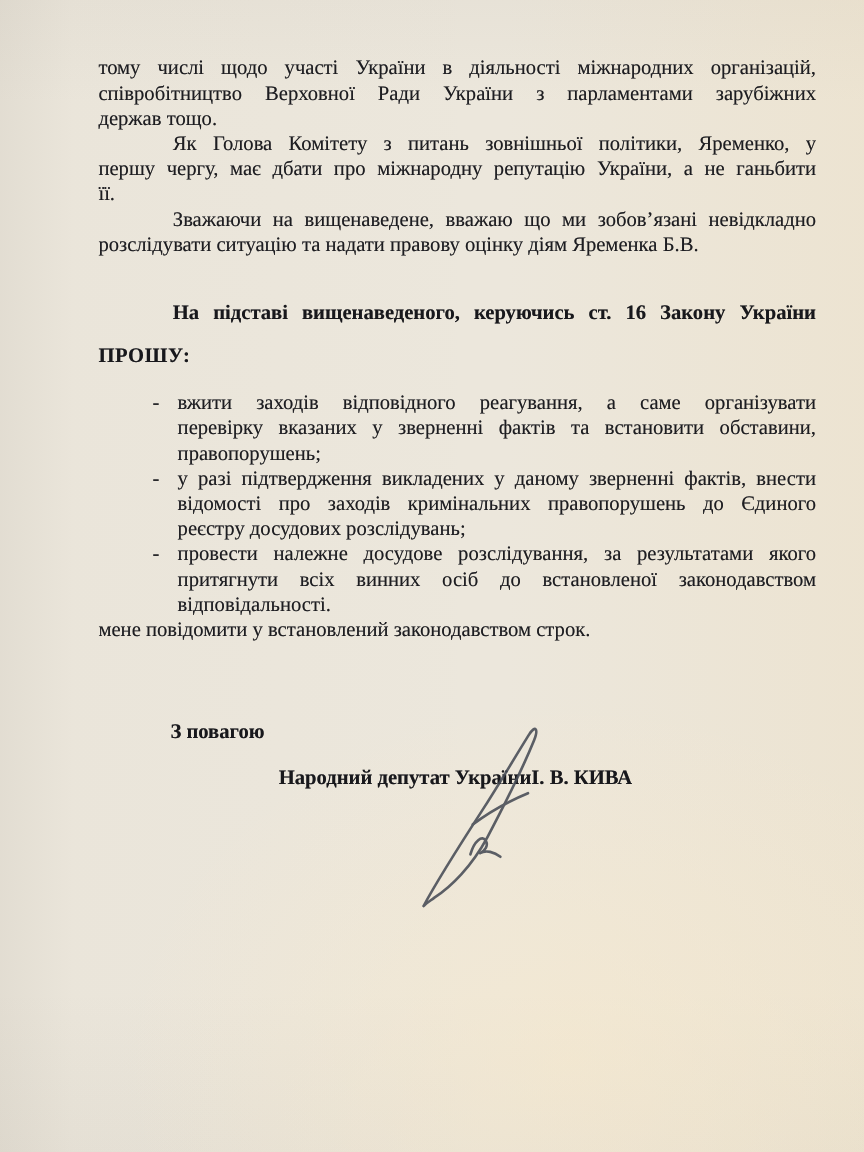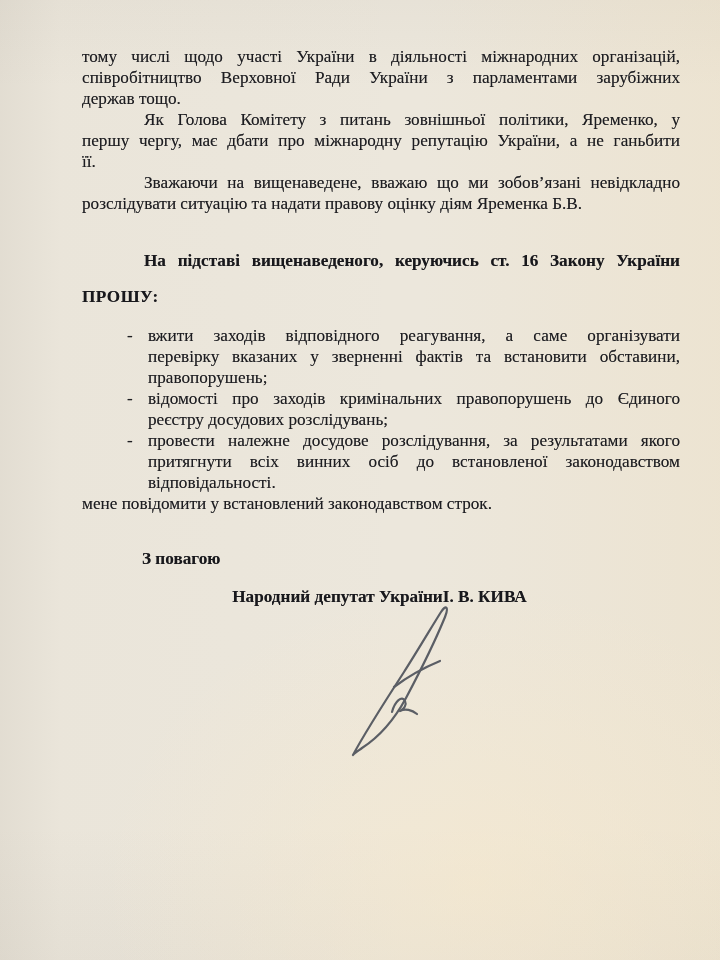--- a/index.html
+++ b/index.html
@@ -26,21 +26,21 @@
   p{margin:0;padding:0;}
   .jl{display:block;text-align:justify;text-align-last:justify;}
   .jl.last{text-align-last:left;}
   .ind{text-indent:62px;}
   .bold{font-weight:700;color:#18181c;}
   .p-basis{margin-top:36px;}
   .heading{margin-top:15px;text-align:left;padding-right:36px;letter-spacing:0.5px;}
   .list{margin-top:18px;}
   .li{position:relative;padding-left:66px;}
   .li .dash{position:absolute;left:45px;top:0;}
-  .closing{margin-top:34px;}
+  .closing{margin-top:64px;}
   .salutation{margin-left:60px;}
   .sigrow{margin-top:17px;display:flex;justify-content:center;align-items:baseline;}
   .sigrow .title{margin-left:13px;}
   .sigrow .name{margin-right:16px;}
   .signature{position:absolute;left:336px;top:590px;width:150px;height:175px;opacity:0.88;}
 </style>
 </head>
 <body>
 
 <div class="page">
@@ -75,20 +75,21 @@
 
       <div class="li">
         <span class="dash">-</span>
         <span class="jl">вжити заходів відповідного реагування, а саме організувати</span>
         <span class="jl">перевірку вказаних у зверненні фактів та встановити обставини,</span>
         <span class="jl last">правопорушень;</span>
       </div>
 
       <div class="li">
         <span class="dash">-</span>
+        <span class="jl">у разі підтвердження викладених у даному зверненні фактів, внести</span>
         <span class="jl">відомості про заходів кримінальних правопорушень до Єдиного</span>
         <span class="jl last">реєстру досудових розслідувань;</span>
       </div>
 
       <div class="li">
         <span class="dash">-</span>
         <span class="jl">провести належне досудове розслідування, за результатами якого</span>
         <span class="jl">притягнути всіх винних осіб до встановленої законодавством</span>
         <span class="jl last">відповідальності.</span>
       </div>

